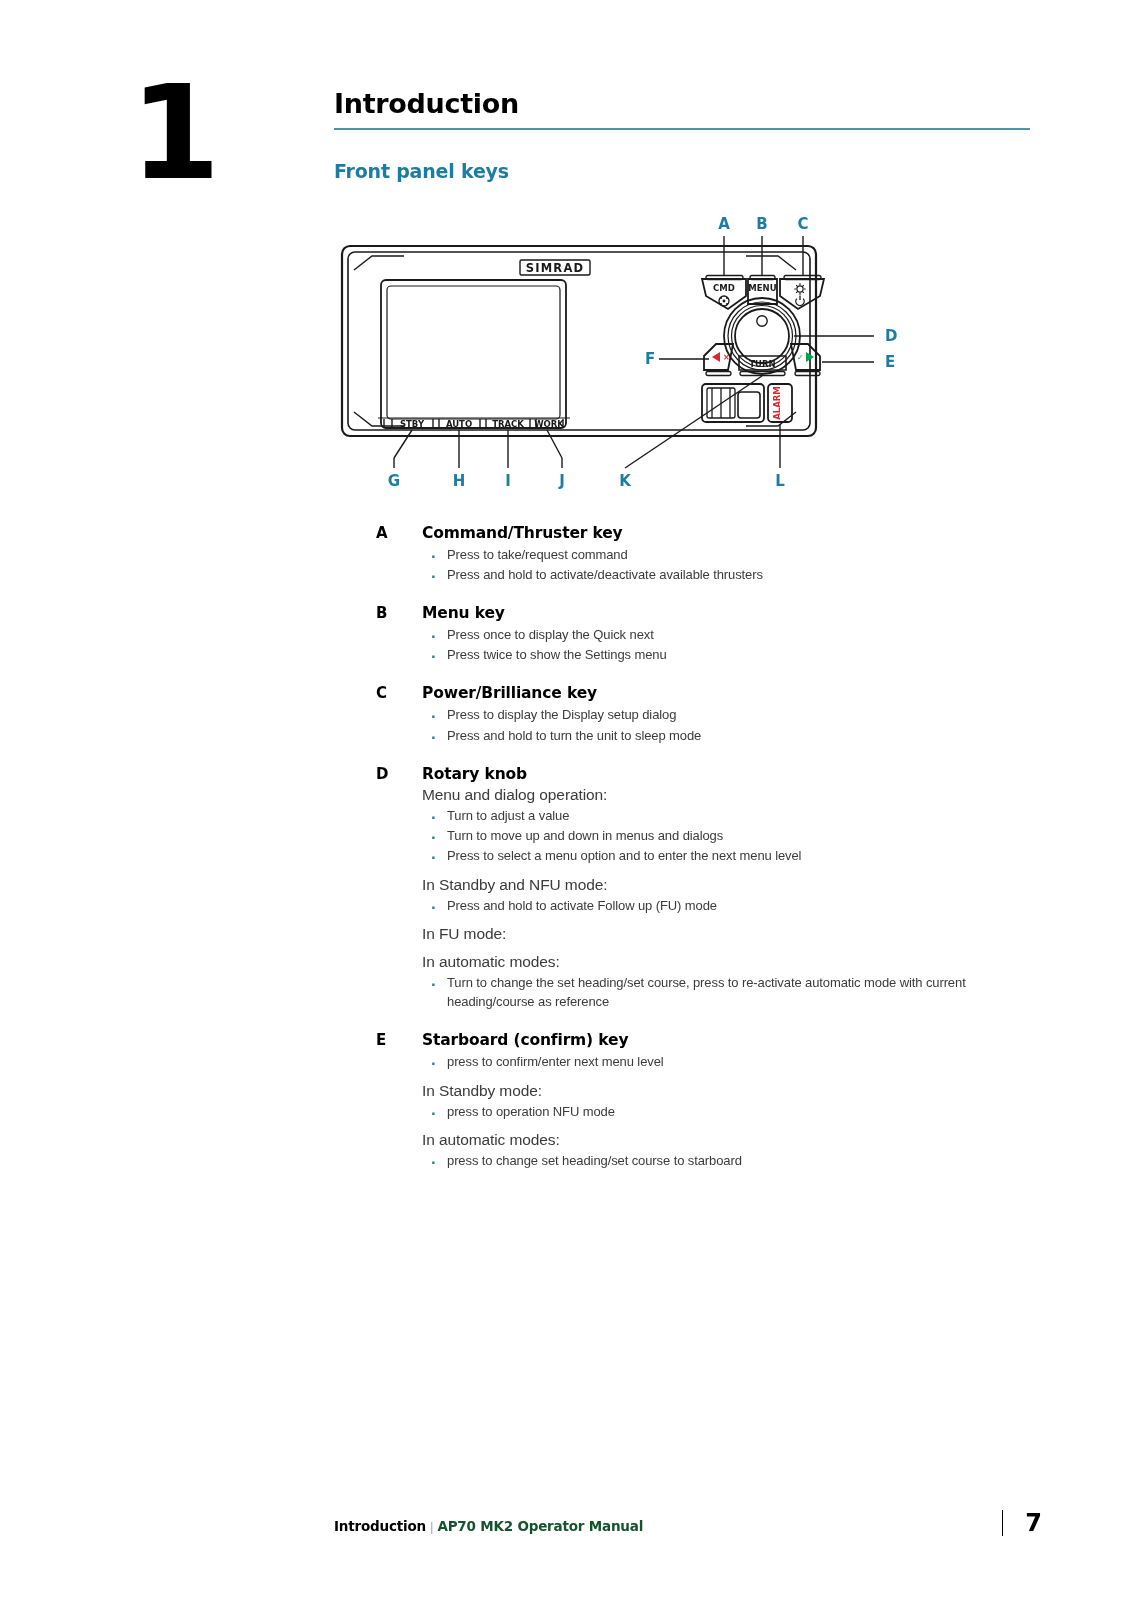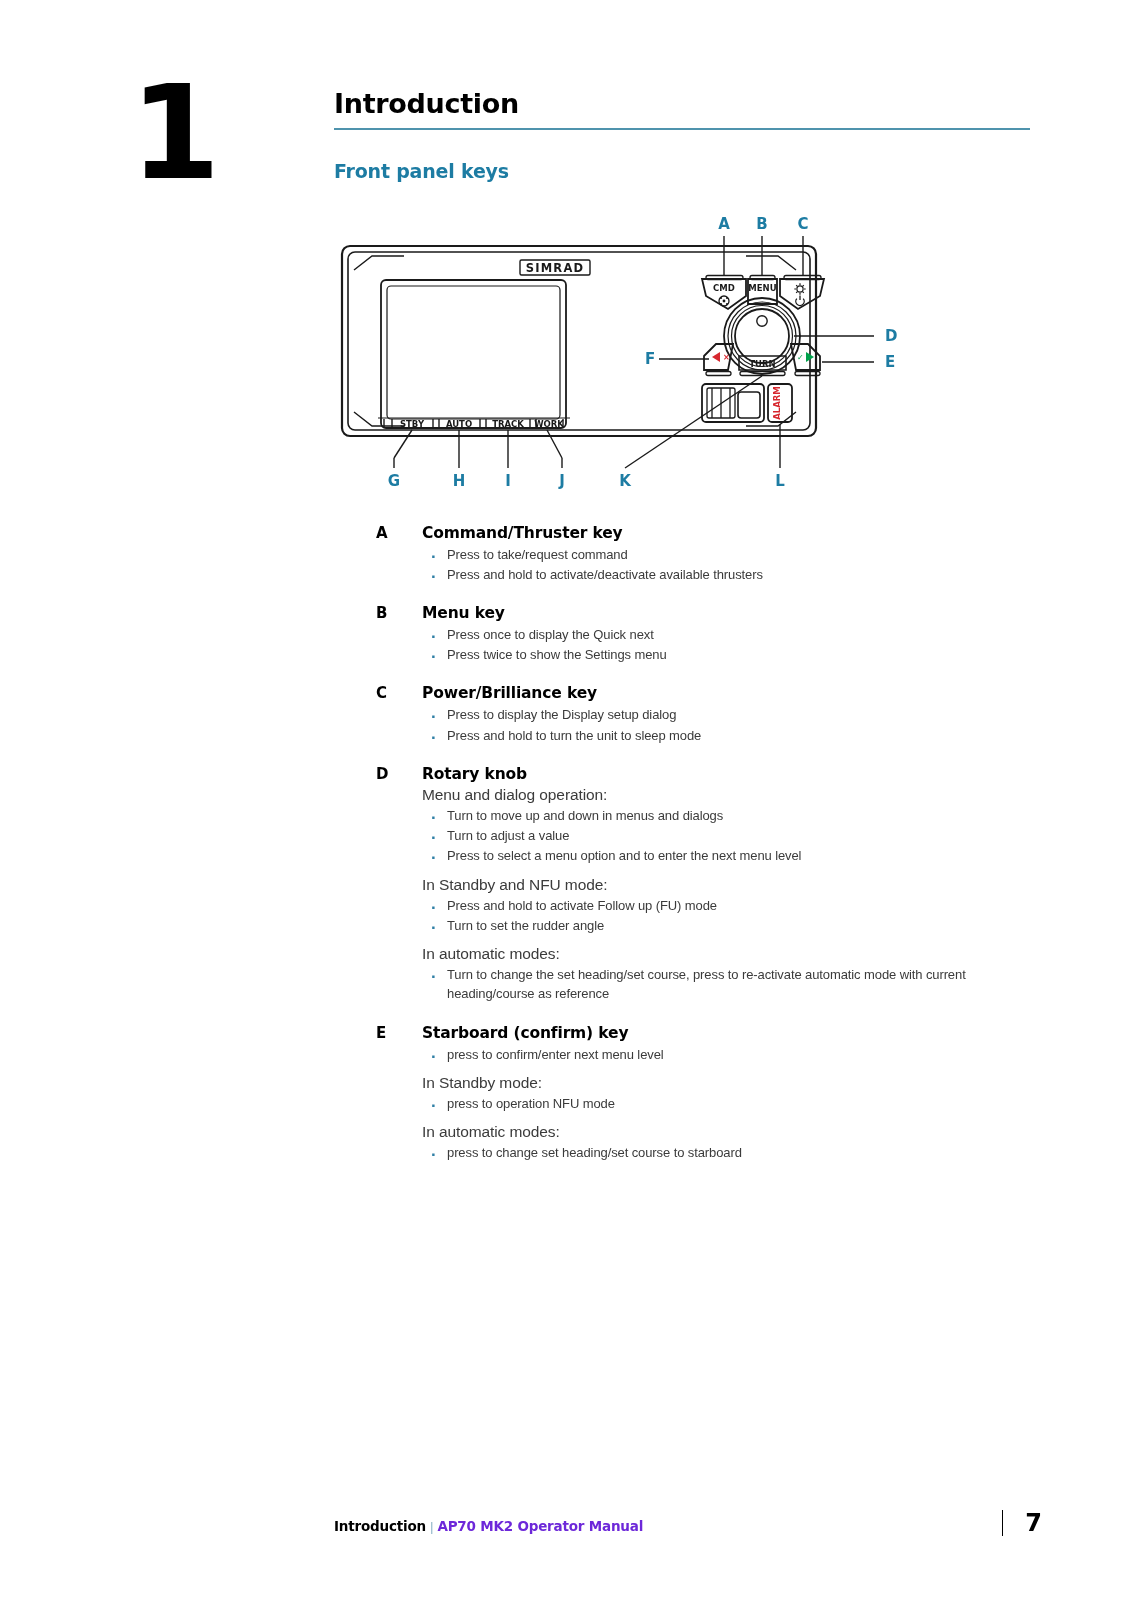--- a/index.html
+++ b/index.html
@@ -149,21 +149,21 @@
   .footer-sep {
     color: #8fb6c8;
     font-weight: 400;
     margin: 0 4px;
     font-size: 13.5px;
   }
   .footer-doc {
     font-family: "DejaVu Sans", sans-serif;
     font-size: 13.5px;
     font-weight: 700;
-    color: #6d28d9;
+    color: #14532d;
     letter-spacing: -0.2px;
   }
   .footer-right {
     margin-left: auto;
     display: flex;
     align-items: baseline;
     gap: 22px;
   }
   .footer-bar {
     display: inline-block;
@@ -387,33 +387,31 @@
       </div>
     </div>
 
     <div class="key-entry">
       <div class="key-letter">D</div>
       <div class="key-body">
         <div class="key-title">Rotary knob</div>
 
         <div class="key-sub first">Menu and dialog operation:</div>
         <ul class="bullets">
+          <li>Turn to adjust a value</li>
           <li>Turn to move up and down in menus and dialogs</li>
-          <li>Turn to adjust a value</li>
           <li>Press to select a menu option and to enter the next menu level</li>
         </ul>
 
         <div class="key-sub">In Standby and NFU mode:</div>
         <ul class="bullets">
           <li>Press and hold to activate Follow up (FU) mode</li>
         </ul>
 
-        <ul class="bullets">
-          <li>Turn to set the rudder angle</li>
-        </ul>
+        <div class="key-sub">In FU mode:</div>
 
         <div class="key-sub">In automatic modes:</div>
         <ul class="bullets">
           <li>Turn to change the set heading/set course, press to re-activate automatic mode with current heading/course as reference</li>
         </ul>
       </div>
     </div>
 
     <div class="key-entry">
       <div class="key-letter">E</div>

